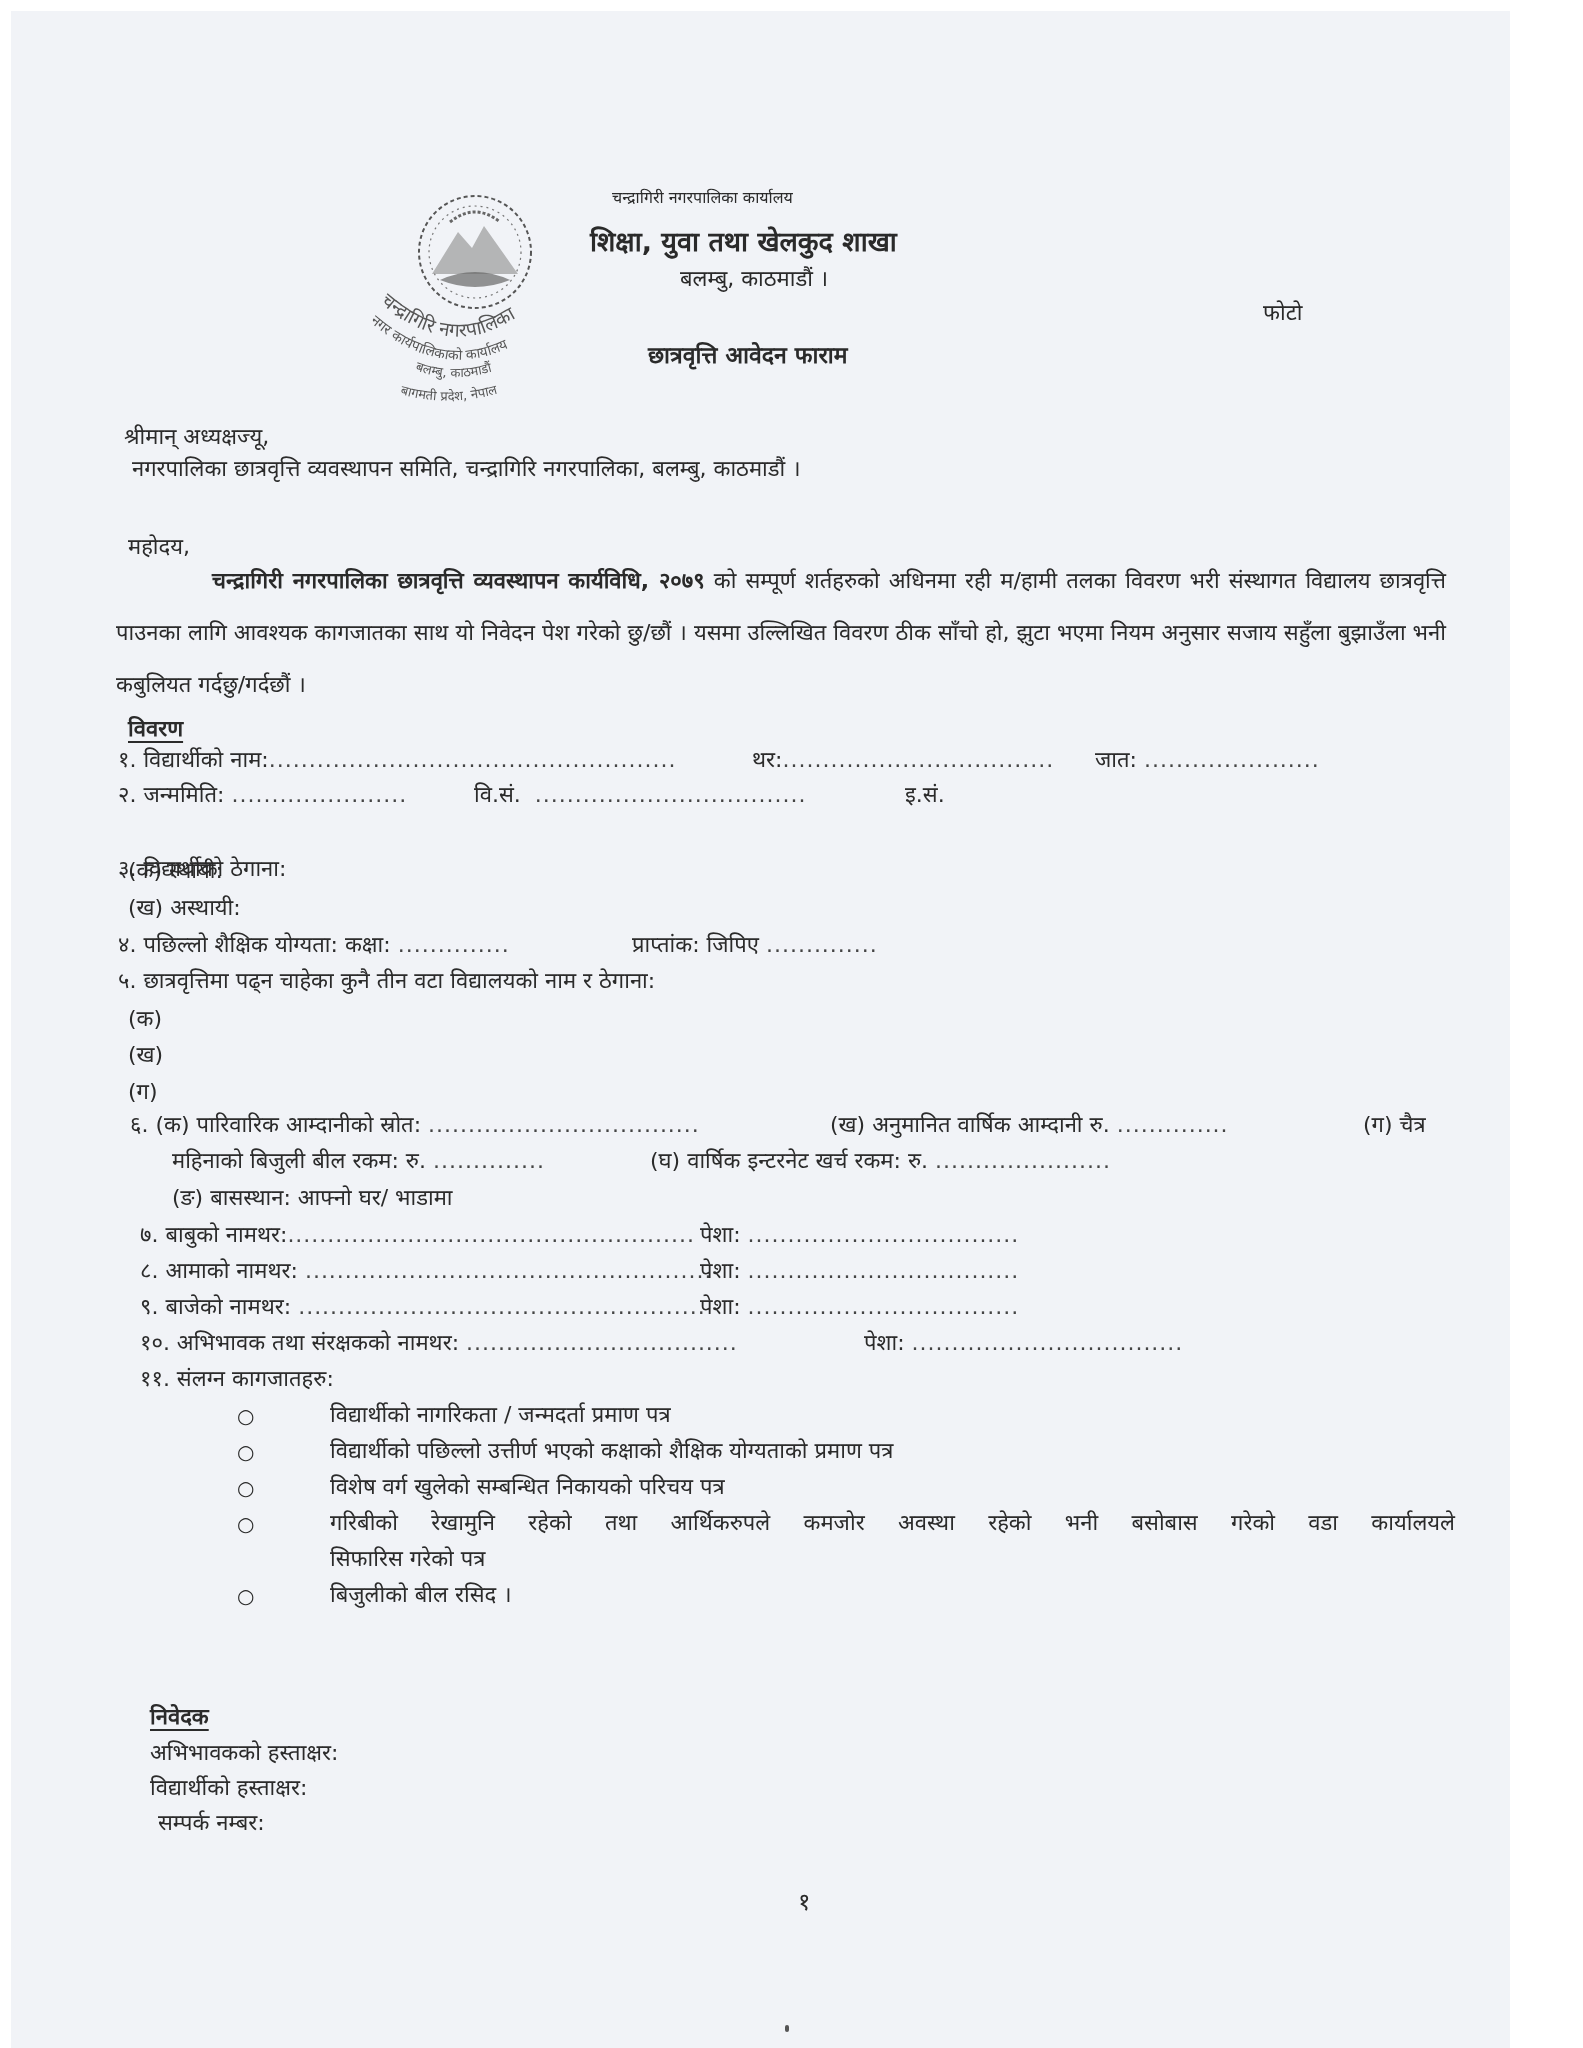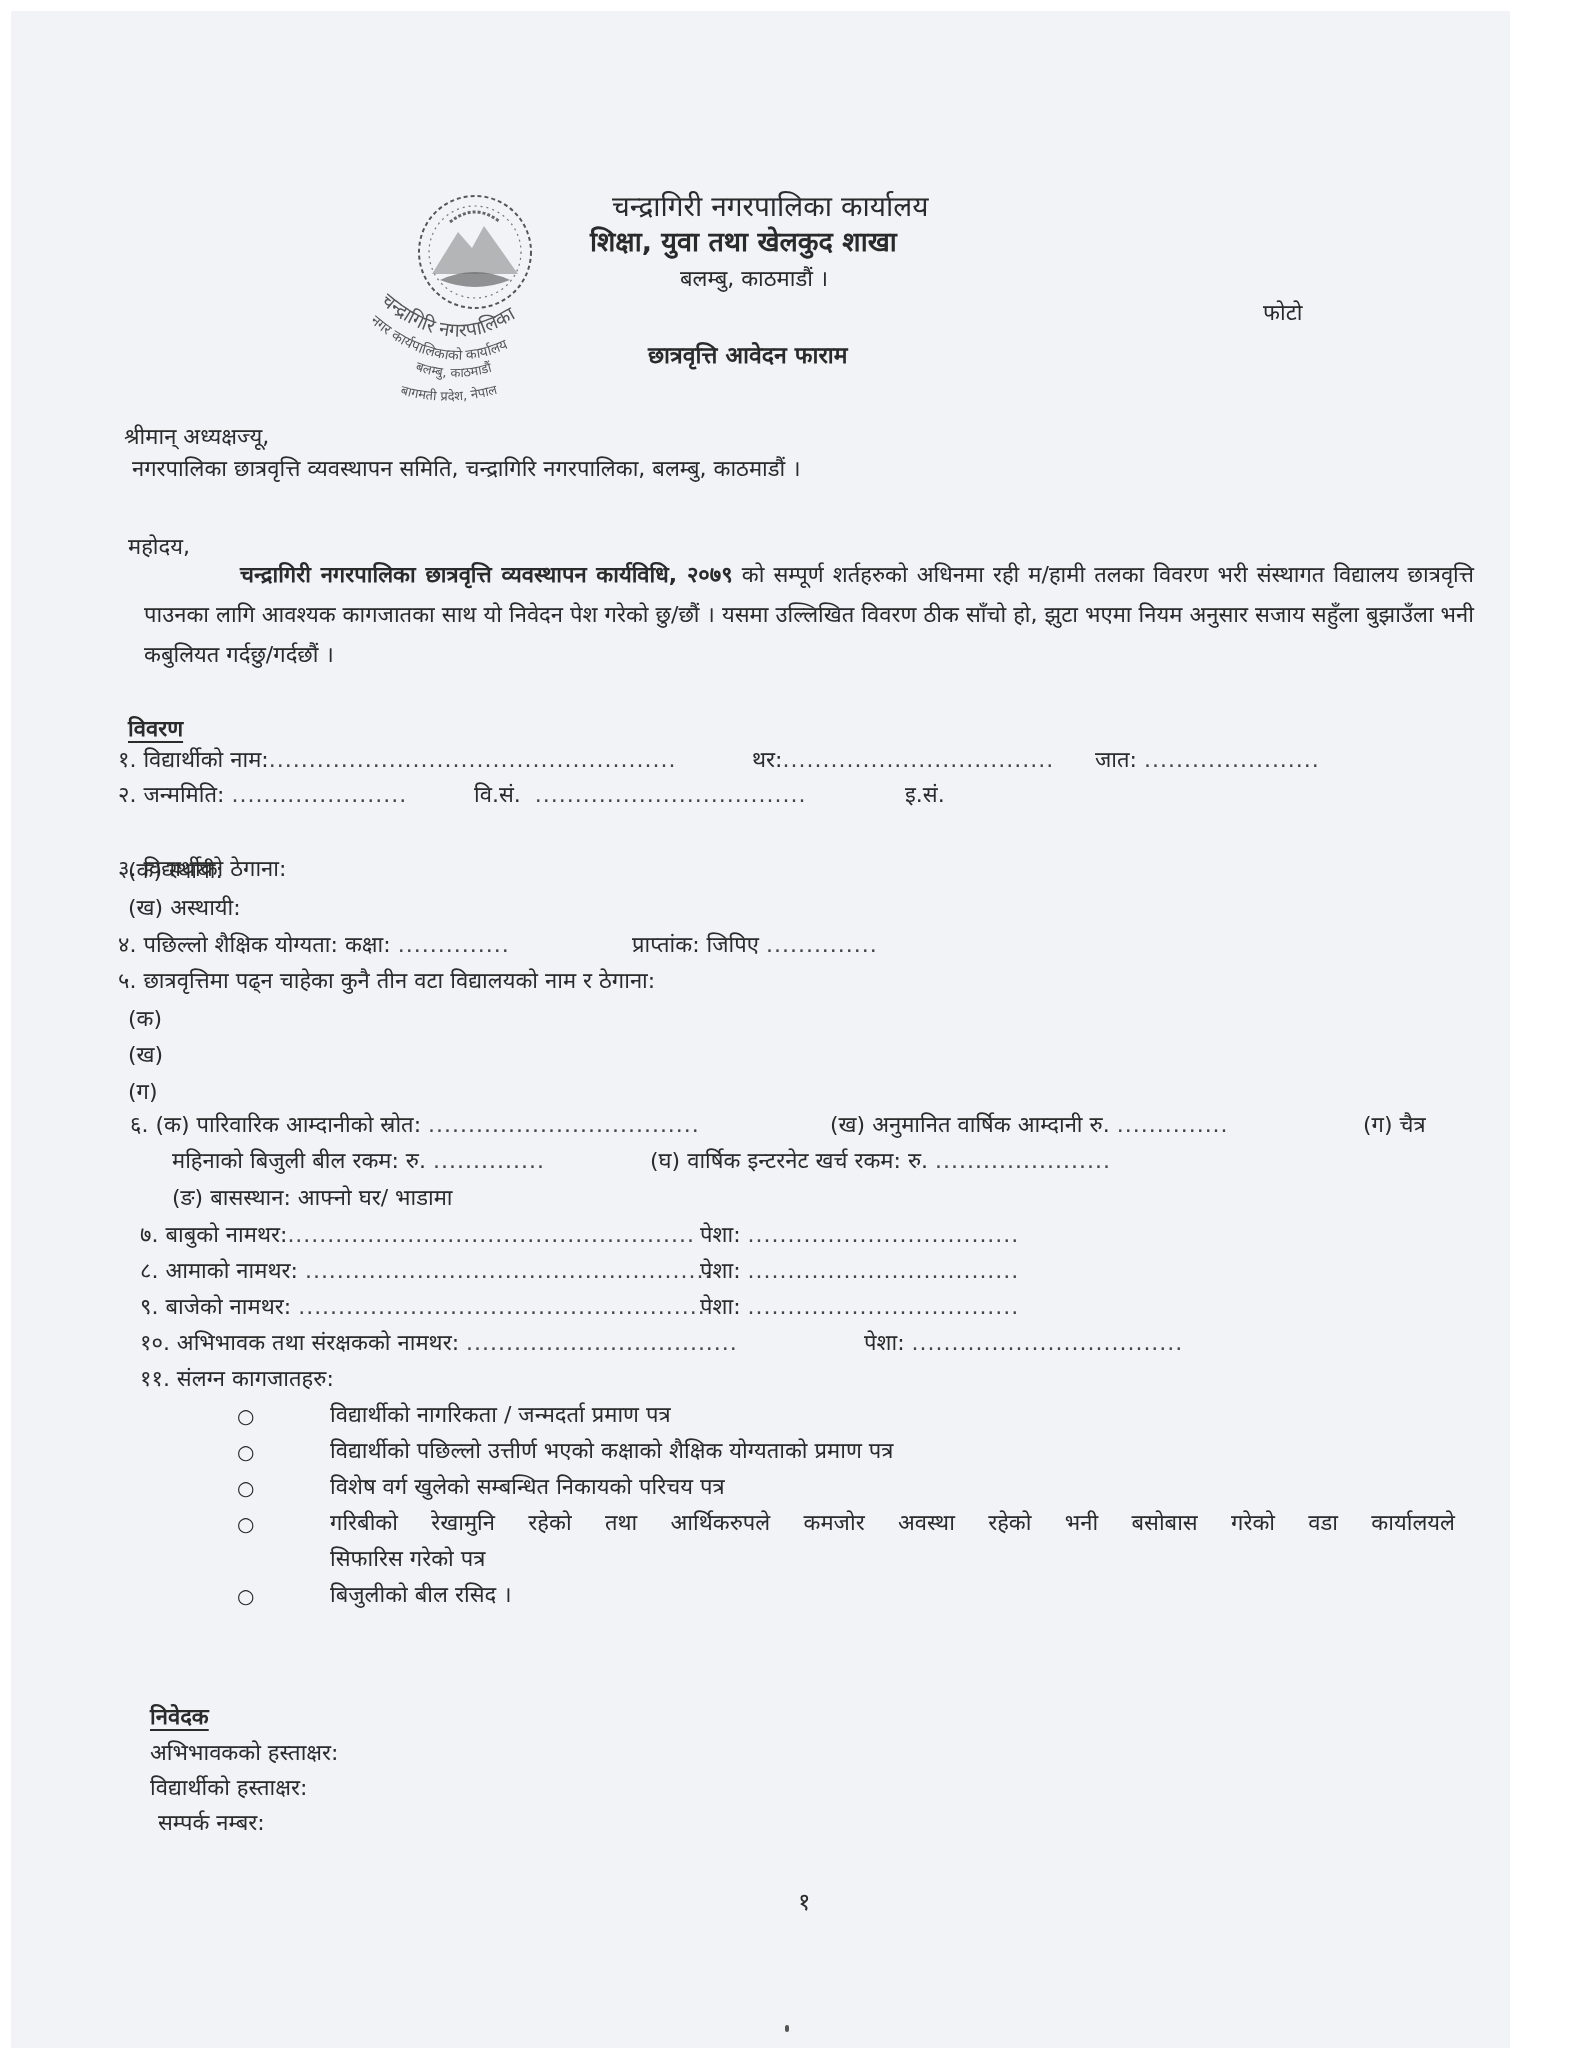--- a/index.html
+++ b/index.html
@@ -12,26 +12,26 @@
     background:#f1f3f7;
   }
   .abs { position:absolute; white-space:nowrap; }
   .t { font-size:22px; line-height:30px; color:#2b2b2b; }
   .bold { font-weight:bold; }
   .ul { text-decoration:underline; text-underline-offset:5px; }
   .dots { letter-spacing:1px; color:#444; }
   .seal {
     position:absolute; left:360px; top:182px; width:220px; height:230px;
   }
-  .header-line1 { left:612px; top:186px; font-size:28px; }
+  .header-line1 { left:612px; top:186px; font-size:16px; }
   .header-line2 { left:590px; top:222px; font-size:27px; font-weight:bold; }
   .header-line3 { left:680px; top:262px; font-size:22px; }
   .form-title { left:648px; top:338px; font-size:23px; font-weight:bold; }
   .photo-label { left:1263px; top:296px; font-size:22px; }
-  .para { position:absolute; left:144px; width:1330px; font-size:22px; line-height:40px; text-align:justify; }
+  .para { position:absolute; left:116px; width:1330px; font-size:22px; line-height:52px; text-align:justify; }
   .indent { display:inline-block; width:96px; }
   .bullet { position:absolute; font-size:20px; }
   .page-num { left:798px; top:1884px; font-size:24px; }
   .speck { position:absolute; width:4px; height:7px; background:#555; border-radius:2px; }
 </style>
 </head>
 <body>
 
 <div class="paper"></div>
 

